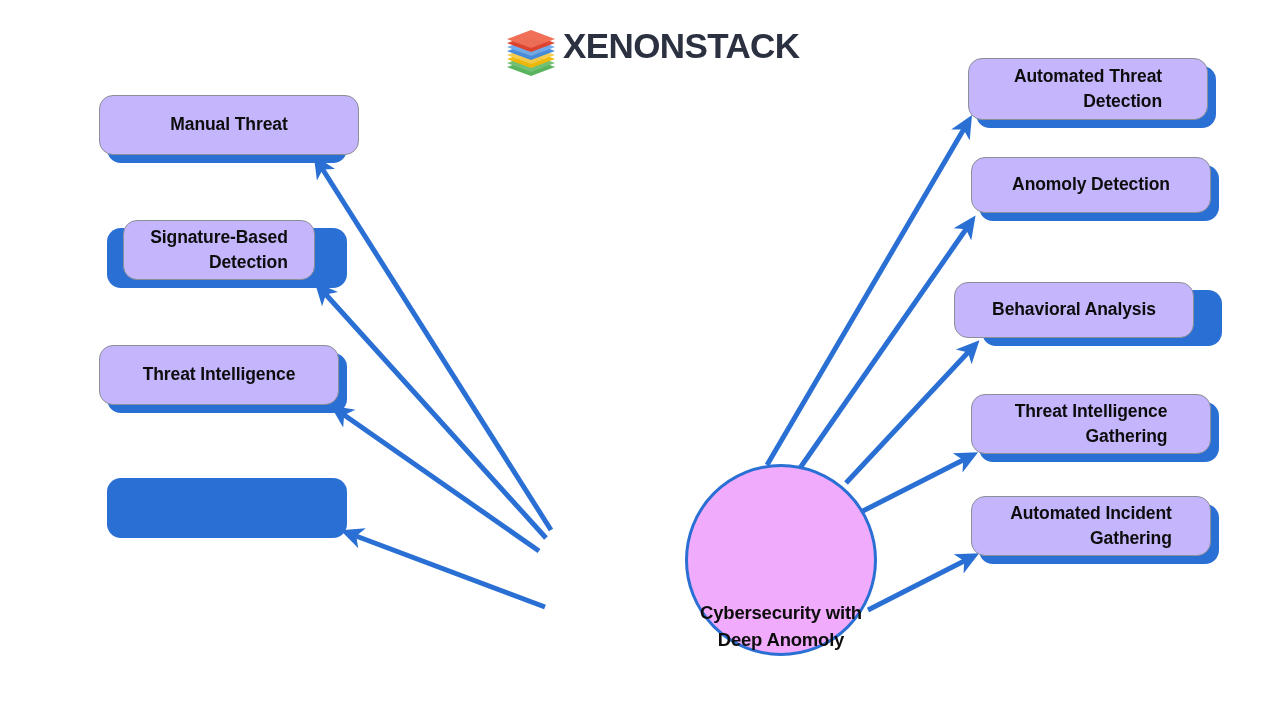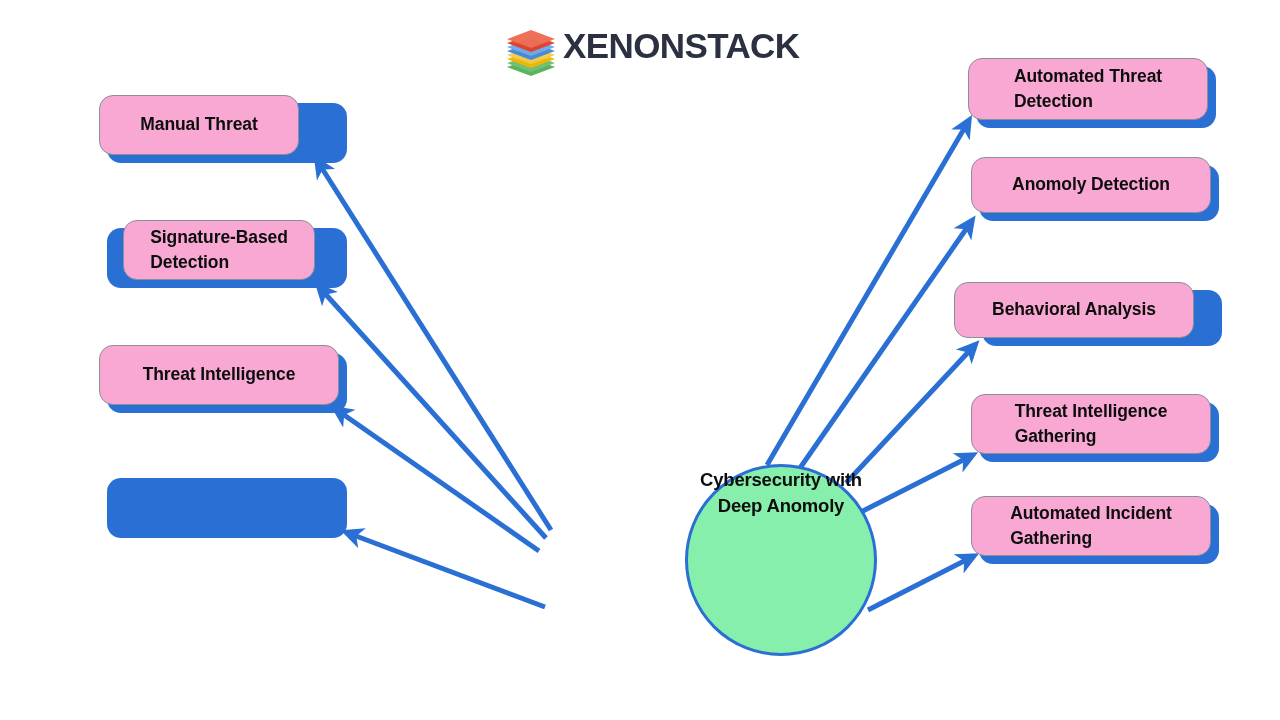--- a/index.html
+++ b/index.html
@@ -52,27 +52,27 @@
     top: 0;
     width: 1280px;
     height: 720px;
     pointer-events: none;
   }
 
   
   .node-box {
     position: absolute;
     box-sizing: border-box;
-    background: #f9a8d4;
+    background: #c4b5fd;
     border: 1.6px solid #8b8f96;
     border-radius: 14px;
     display: flex;
     align-items: center;
     justify-content: center;
-    text-align: left;
+    text-align: right;
     z-index: 5;
   }
   .node-shadow {
     position: absolute;
     box-sizing: border-box;
     background: #2a6fd4;
     border-radius: 14px;
     z-index: 4;
   }
   .node-label {
@@ -83,24 +83,24 @@
     color: #0d0d0d;
     letter-spacing: -0.1px;
     padding: 0 10px;
   }
 
   
   .hub {
     position: absolute;
     box-sizing: border-box;
     border-radius: 50%;
-    background: #86efac;
+    background: #f0abfc;
     border: 3.4px solid #2a6fd4;
     display: flex;
-    align-items: flex-start;
+    align-items: flex-end;
     justify-content: center;
     text-align: center;
     z-index: 6;
   }
   .hub-label {
     font-family: "Liberation Sans", sans-serif;
     font-weight: 700;
     font-size: 18.5px;
     line-height: 1.42;
     color: #0d0d0d;
@@ -154,21 +154,21 @@
         <line x1="545" y1="607" x2="348" y2="533" marker-end="url(#ah)"></line>
         <line x1="767" y1="465" x2="968" y2="122" marker-end="url(#ah)"></line>
         <line x1="800" y1="468" x2="971" y2="222" marker-end="url(#ah)"></line>
         <line x1="846" y1="483" x2="974" y2="346" marker-end="url(#ah)"></line>
         <line x1="855" y1="515" x2="971" y2="456" marker-end="url(#ah)"></line>
         <line x1="868" y1="610" x2="972" y2="557" marker-end="url(#ah)"></line>
       </g>
   </svg>
 
   <div class="node-shadow" style="left:107px; top:103px; width:240px; height:60px;"></div>
-  <div class="node-box" style="left:99px; top:95px; width:200px; height:60px;">
+  <div class="node-box" style="left:99px; top:95px; width:260px; height:60px;">
     <div class="node-label">
       <span>Manual Threat</span>
     </div>
   </div>
 
   <div class="node-shadow" style="left:107px; top:228px; width:240px; height:60px;"></div>
   <div class="node-box" style="left:99px; top:220px; width:192px; height:60px;margin-left:24px;">
     <div class="node-label">
       <span>Signature-Based</span><br>
       <span>Detection</span>

